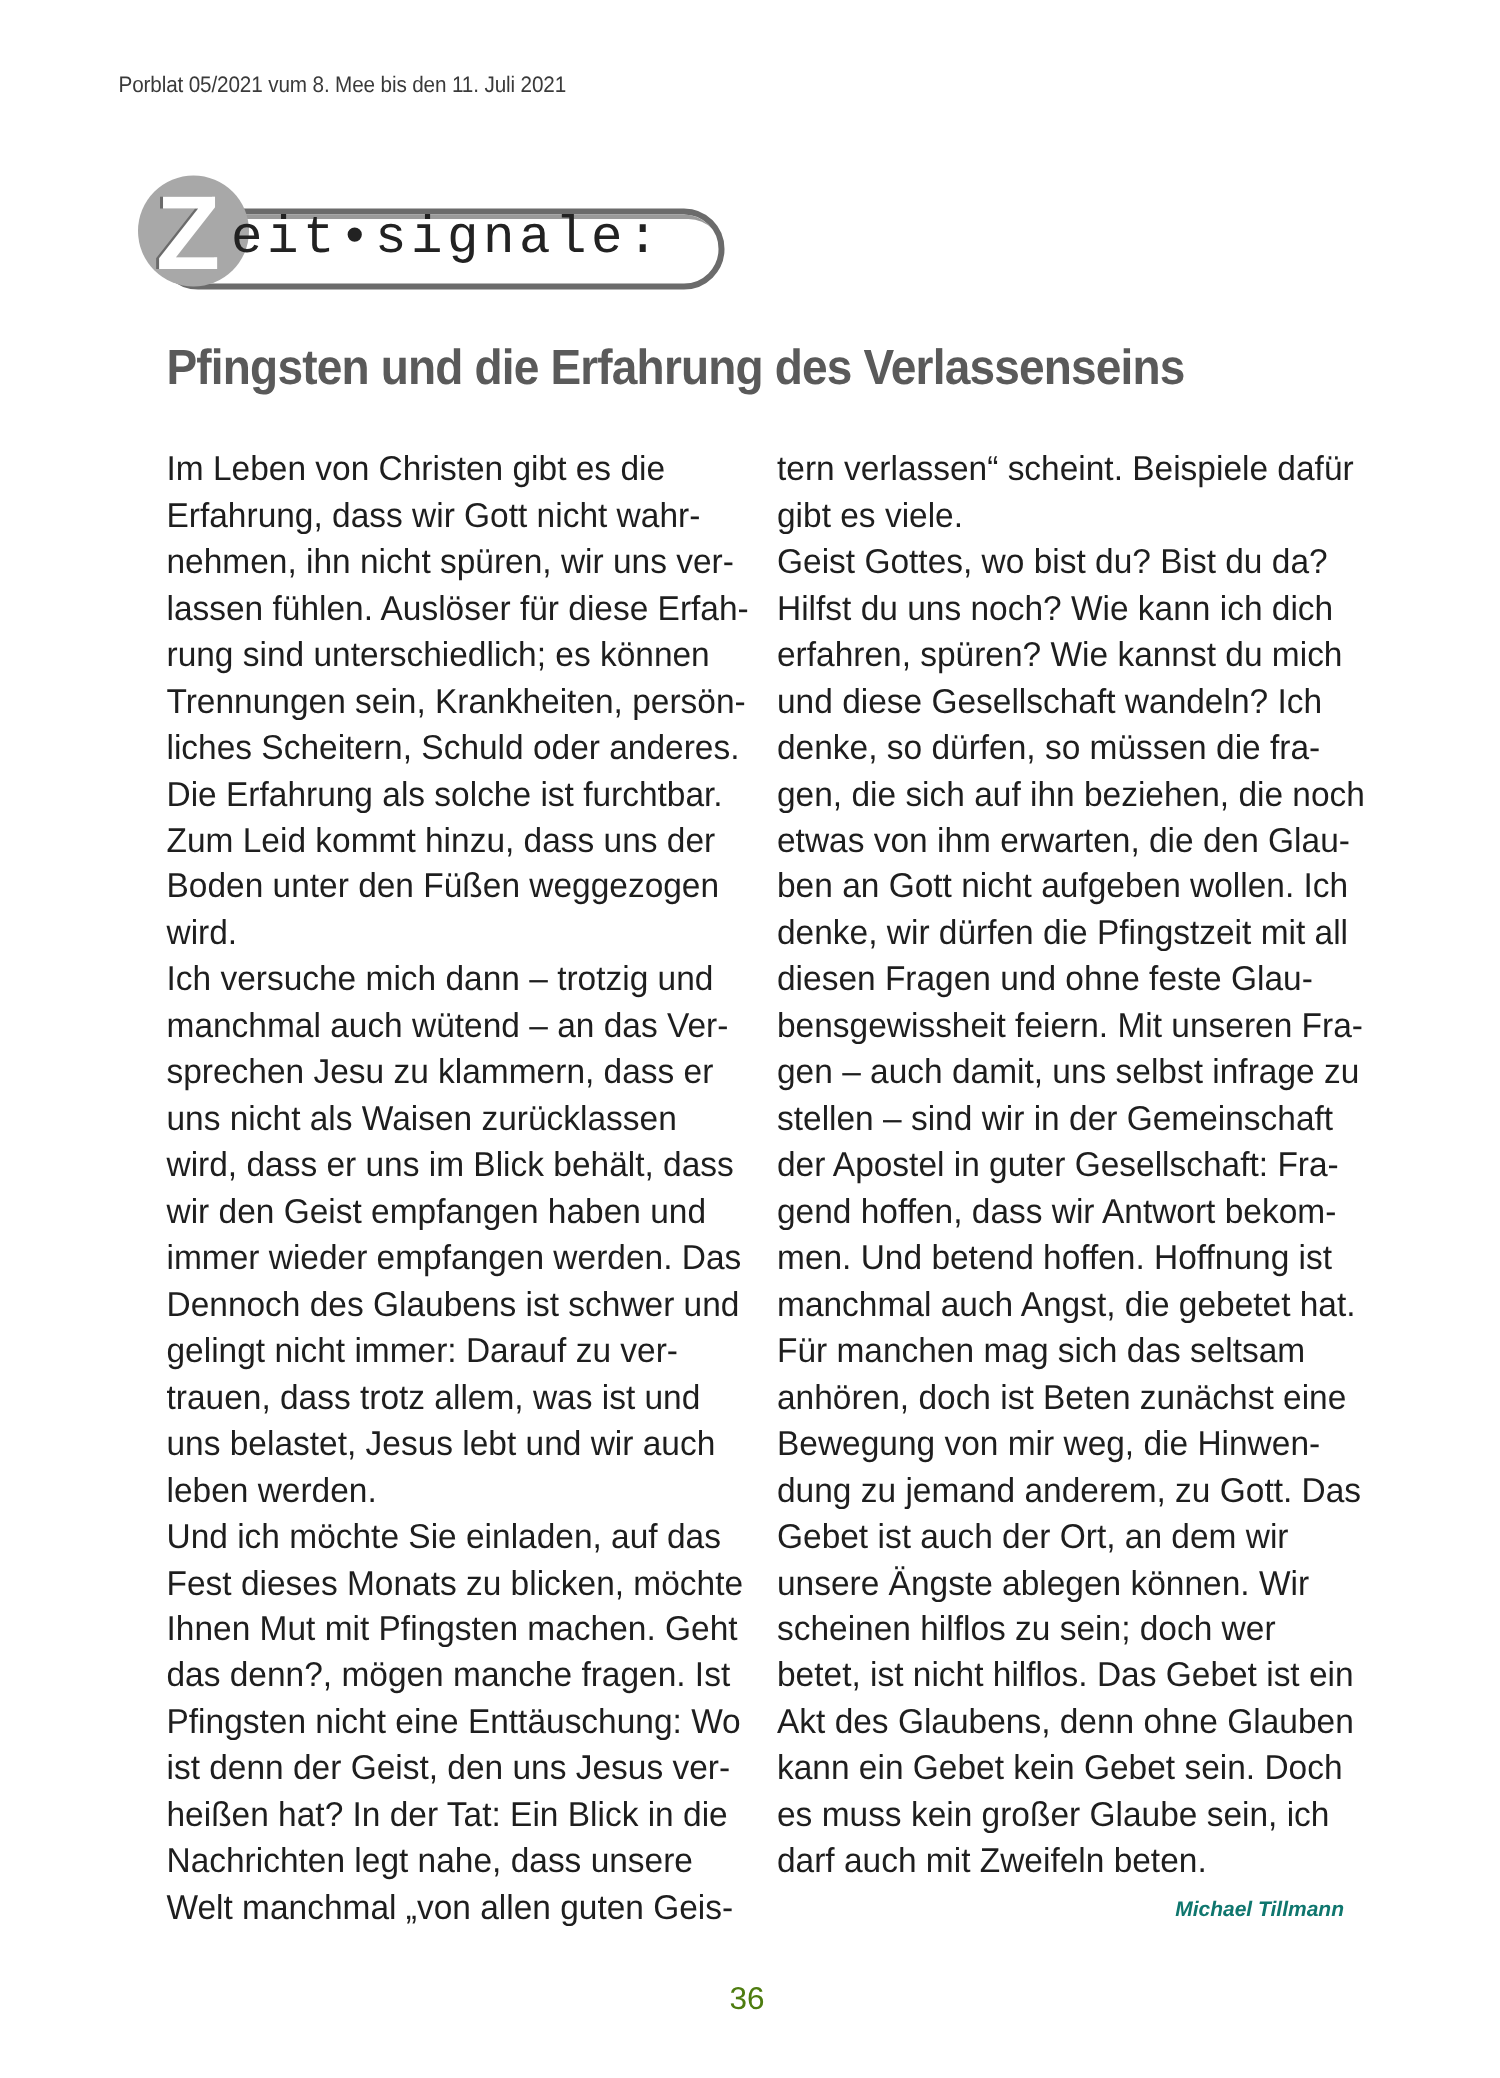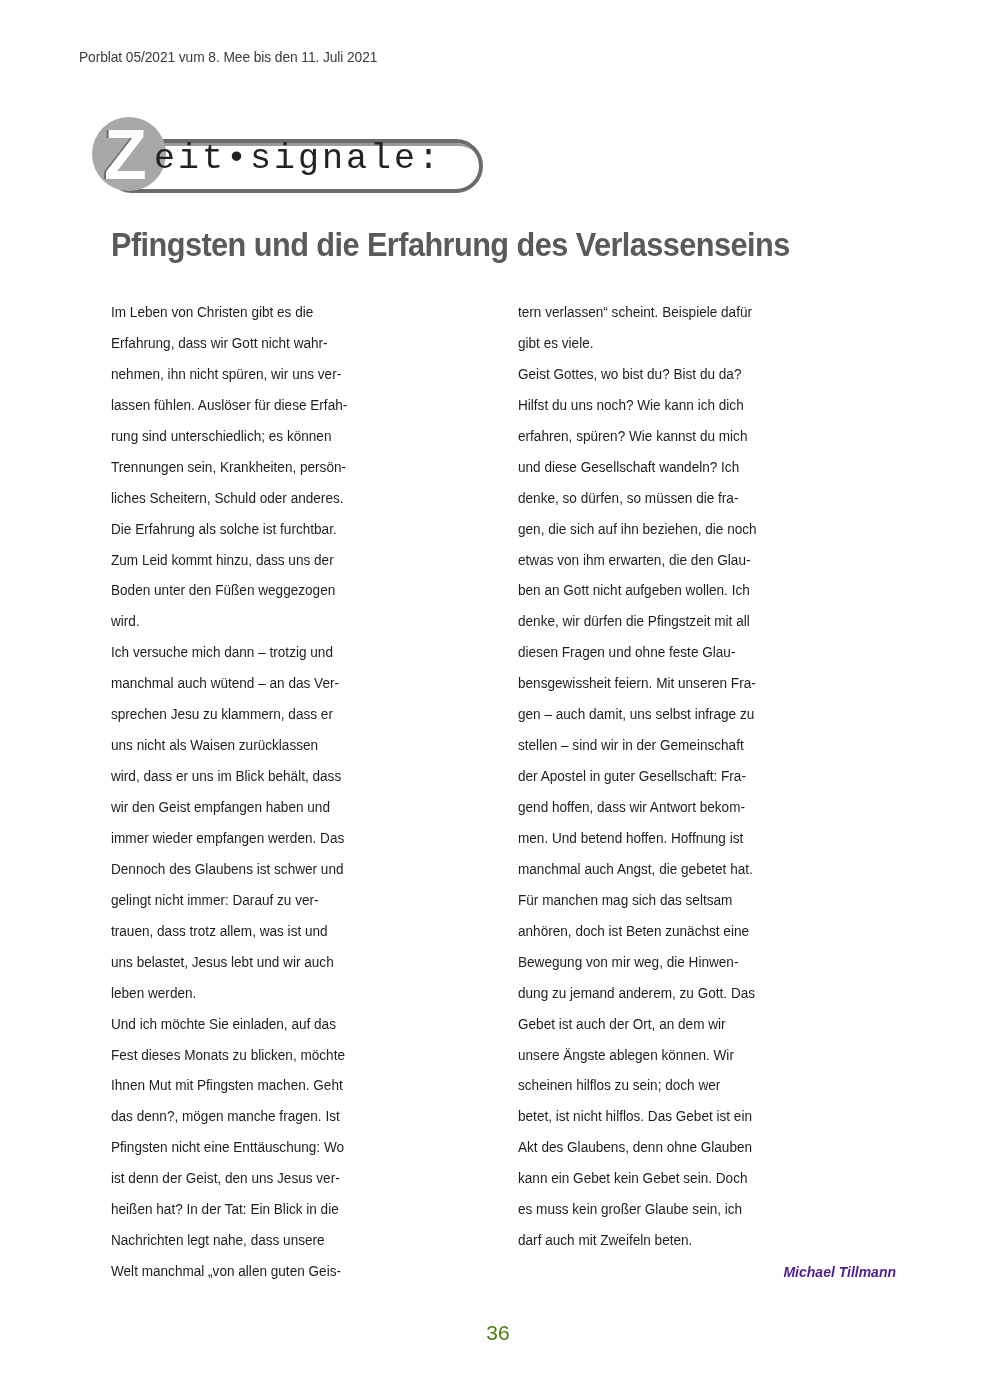--- a/index.html
+++ b/index.html
@@ -14,27 +14,27 @@
     .logo-circle { position: absolute; left: 2px; top: 2px; width: 74px; height: 74px; border-radius: 50%;
                    background: #a8a8a8; }
     .logo-z { position: absolute; left: 14px; top: 2px; font-family: "Liberation Sans", sans-serif;
               font-weight: bold; font-size: 70px; line-height: 76px; color: #ffffff;
               text-shadow: -2px 0 0 #6b6b6b; }
     .logo-text { position: absolute; left: 64px; top: 23px; font-family: Liberation Mono, monospace;
                  font-size: 35px; line-height: 42px; color: #222; letter-spacing: 3px; }
     .headline { position: absolute; left: 111px; top: 226px; font-family: "Liberation Sans", sans-serif;
                 font-weight: bold; font-size: 33px; color: #5a5a5a; letter-spacing: -0.6px; white-space: nowrap;
                 transform: scaleX(0.93); transform-origin: left top; }
-    .col { position: absolute; top: 297px; width: 390px; font-size: 14px; line-height: 30.95px;
+    .col { position: absolute; top: 297px; width: 390px; font-size: 23px; line-height: 30.95px;
            color: #1e1e1e; font-family: "Liberation Sans", sans-serif; }
     .col.left { left: 111px; }
     .col.right { left: 518px; }
     .line { white-space: nowrap; height: 30.95px; transform: scaleX(0.97); transform-origin: left center; }
     .author { position: absolute; right: 104px; top: 1264px; font-style: italic; font-weight: bold;
-              font-size: 14px; color: #4c1d95; }
+              font-size: 14px; color: #0f766e; }
     .page-number { position: absolute; left: 0; width: 996px; text-align: center; top: 1321px;
                    font-size: 21px; color: #4d7c0f; }
   </style>
 </head>
 <body>
 
 <div class="running-head">Porblat  05/2021 vum 8. Mee bis den 11. Juli 2021</div>
 
 <div class="logo">
   <div class="logo-pill"></div>

